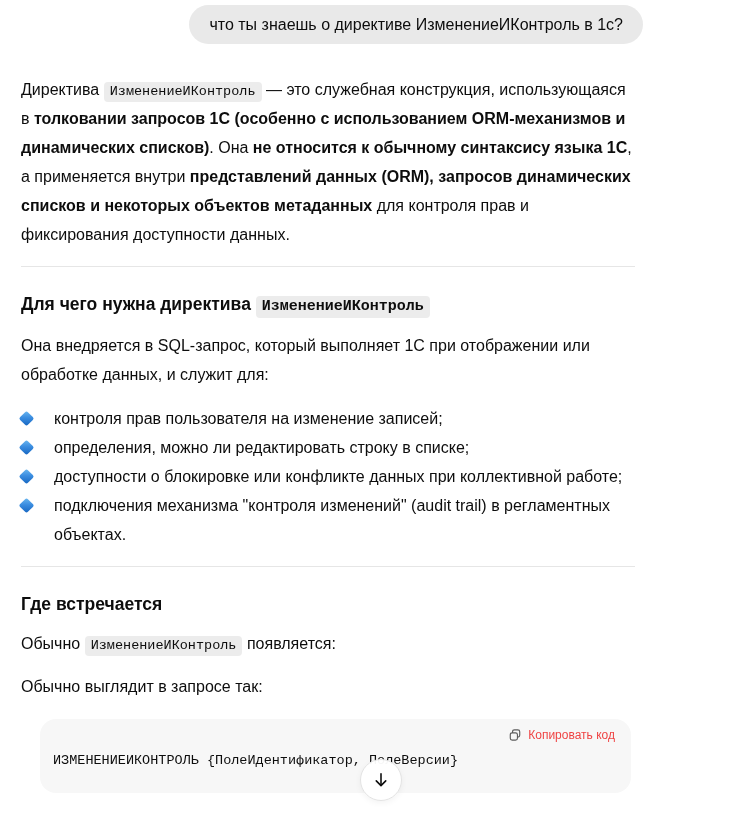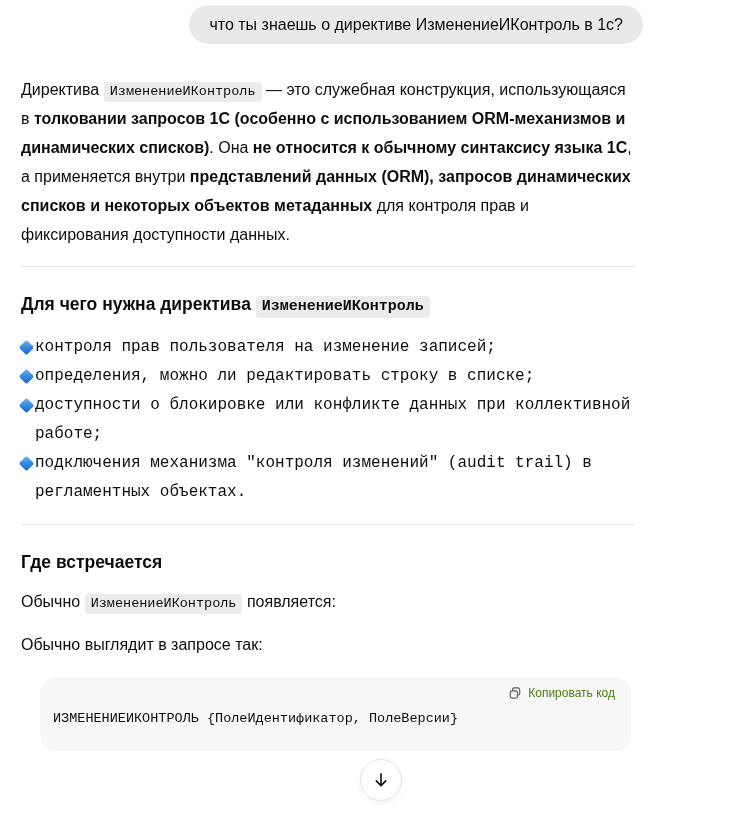--- a/index.html
+++ b/index.html
@@ -44,21 +44,21 @@
     border:none; border-top:1px solid #e6e6e6;
     margin:17px 0 0 0;
   }
   h3.section-heading {
     font-size:17.5px; font-weight:700; line-height:24px;
     margin:25px 0 0 0;
   }
   .p-after-heading { margin-top:13px !important; }
   
   ul.diamond-list { list-style:none; margin:15px 0 0 0; }
-  ul.diamond-list li { display:flex; gap:3px; line-height:29px;font-family:Liberation Mono, monospace; }
+  ul.diamond-list li { display:flex; gap:22px; line-height:29px; }
   .diamond {
     flex:0 0 auto;
     width:11px; height:11px;
     margin-top:9px;
     transform:rotate(45deg);
     background:linear-gradient(135deg,#6cb8f0 0%,#3b8de0 45%,#1565c0 100%);
     border-radius:2px;
   }
   
   ul.dot-list { margin:13px 0 0 0; padding-left:41px; }
@@ -73,21 +73,21 @@
     height:74px;
     position:relative;
   }
   .code-header {
     display:flex; justify-content:flex-end;
     padding:9px 16px 0 0;
   }
   .copy-btn {
     display:inline-flex; align-items:center; gap:6px;
     background:none; border:none; cursor:pointer;
-    color:#4d7c0f; font-family:inherit;
+    color:#ef4444; font-family:inherit;
     font-size:12px; line-height:14px;
   }
   .copy-btn svg { display:block; }
   .code-line {
     font-family:"Liberation Mono","DejaVu Sans Mono",monospace;
     font-size:13.5px; line-height:18px;
     color:#0d0d0d;
     padding:10px 16px 0 13px;
     white-space:pre;
   }
@@ -115,20 +115,21 @@
   </div>
 
   <div class="article">
 
     <p class="p-intro"><span>Директива </span><span class="chip">ИзменениеИКонтроль</span><span> — это служебная конструкция, использующаяся в </span><b>толковании запросов 1С (особенно с использованием ORM-механизмов и динамических списков)</b><span>. Она </span><b>не относится к обычному синтаксису языка 1С</b><span>, а применяется внутри </span><b>представлений данных (ORM), запросов динамических списков и некоторых объектов метаданных</b><span> для контроля прав и фиксирования доступности данных.</span></p>
 
     <hr class="divider">
 
     <h3 class="section-heading"><span>Для чего нужна директива </span><span class="chip chip-lg">ИзменениеИКонтроль</span></h3>
 
+    <p class="p-after-heading">Она внедряется в SQL-запрос, который выполняет 1С при отображении или обработке данных, и служит для:</p>
 
     <ul class="diamond-list">
       <li>
           <span class="diamond"></span>
           <span>контроля прав пользователя на изменение записей;</span>
         </li>
       <li>
           <span class="diamond"></span>
           <span>определения, можно ли редактировать строку в списке;</span>
         </li>

